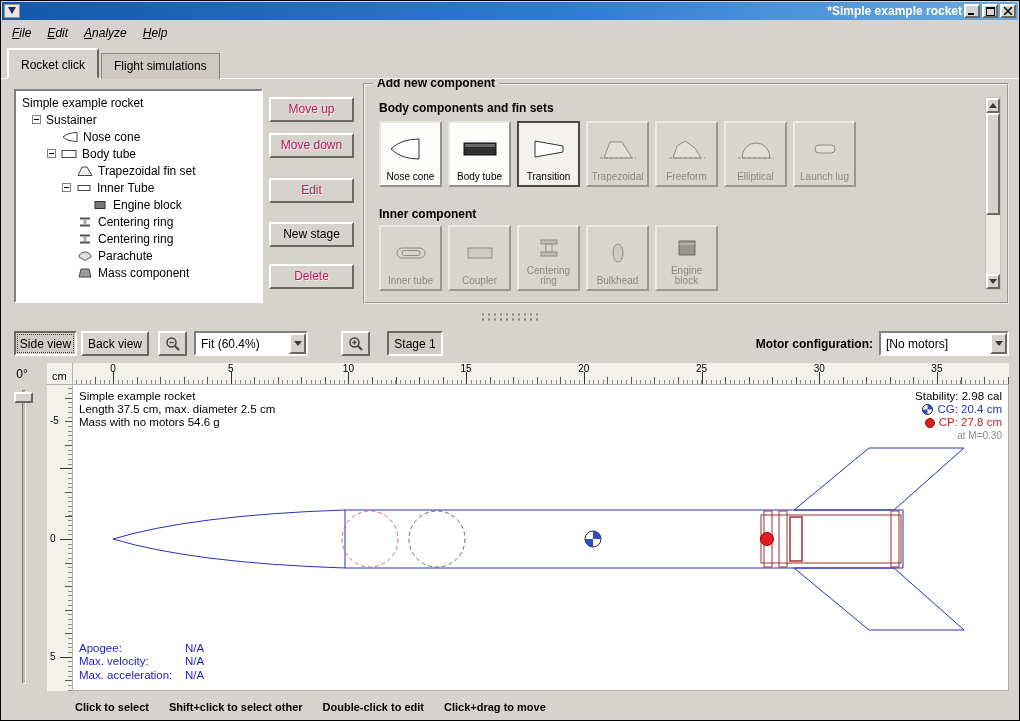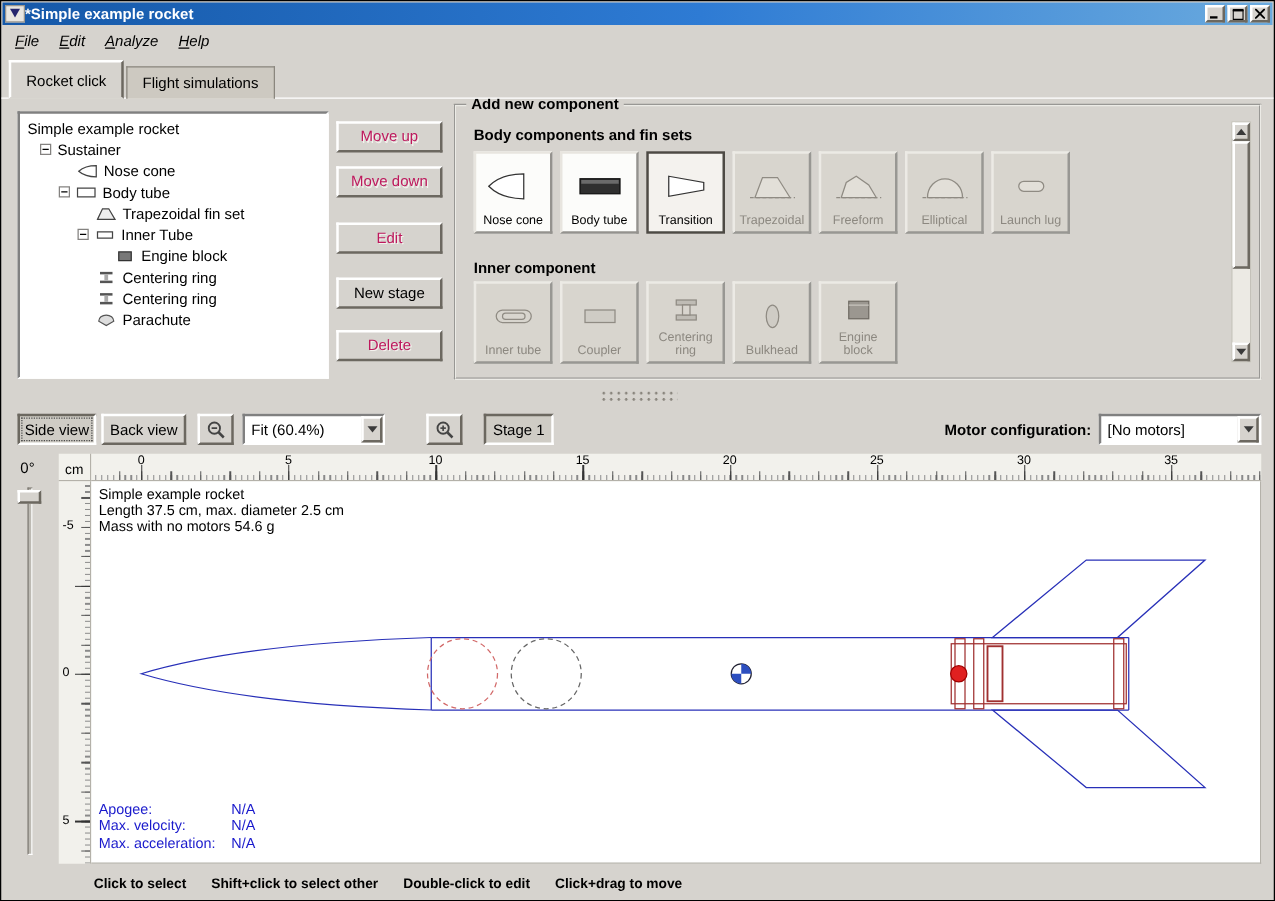--- a/index.html
+++ b/index.html
@@ -8,21 +8,21 @@
     position:relative; width:1020px; height:721px; background:#d6d3ce;
     border:1px solid #000; overflow:hidden;
     font-family:"Liberation Sans", sans-serif; font-size:12px; color:#000;
   }
   
   .titlebar { position:absolute; left:1px; top:1px; width:1016px; height:18px;
     background:linear-gradient(to right,#1558a8,#2e7bd4 55%,#6aaade);
     display:flex; align-items:center; padding:0 2px; }
   .win-icon-btn { width:16px; height:14px; background:#e8e6e1; border:1px solid #9a968e;
     display:flex; align-items:center; justify-content:center; }
-  .title-text { flex:1; text-align:left; color:#fff; font-weight:bold; font-size:12px; }
+  .title-text { flex:1; text-align:right; color:#fff; font-weight:bold; font-size:12px; }
   .tbtn { width:16px; height:14px; background:#d6d3ce; margin-left:2px;
     border:2px solid; border-color:#fff #6c6860 #6c6860 #fff;
     display:flex; align-items:center; justify-content:center; }
   
   .menubar { position:absolute; left:0; top:20px; width:1018px; height:23px;
     display:flex; align-items:center; padding-left:3px; }
   .mi { padding:3px 8px;font-style:italic; }
   .mn { text-decoration:underline; }
   
   .tabs { position:absolute; left:6px; top:47px; height:31px; display:flex; align-items:flex-end; z-index:3; }
@@ -251,20 +251,28 @@
       <span>Centering ring</span>
     </div>
     <div class="trow" style="padding-left:61px">
       <span class="ticon">
           <svg viewBox="0 0 16 12" width="16" height="12">
             <path d="M2,7 A6,5 0 0 1 14,7 L8,10.5 Z" fill="#ddd" stroke="#555"></path>
           </svg>
         </span>
       <span>Parachute</span>
     </div>
+    <div class="trow" style="padding-left:61px">
+      <span class="ticon">
+          <svg viewBox="0 0 16 12" width="16" height="12">
+            <path d="M4,2 L12,2 L14,10 L2,10 Z" fill="#999" stroke="#444"></path>
+          </svg>
+        </span>
+      <span>Mass component</span>
+    </div>
   </div>
 
   <div class="abtn dis" style="top:96px">Move up</div>
   <div class="abtn dis" style="top:132px">Move down</div>
   <div class="abtn dis" style="top:177px">Edit</div>
   <div class="abtn" style="top:221px">New stage</div>
   <div class="abtn dis" style="top:263px">Delete</div>
 
   <div class="group">
     <div class="gtitle">Add new component</div>
@@ -483,20 +491,38 @@
       </g>
       <circle cx="694" cy="154" r="6.5" fill="#e02020" stroke="#a00000"></circle>
     </svg>
 
     <div class="info">
       <div>Simple example rocket</div>
       <div>Length 37.5 cm, max. diameter 2.5 cm</div>
       <div>Mass with no motors 54.6 g</div>
     </div>
 
+    <div class="legend">
+      <div class="lrow">Stability: 2.98 cal</div>
+      <div class="lrow lcg">
+        <svg width="11" height="11" viewBox="0 0 11 11">
+            <circle cx="5.5" cy="5.5" r="5" fill="#fff" stroke="#223"></circle>
+            <path d="M5.5,5.5 L5.5,0.5 A5,5 0 0 1 10.5,5.5 Z" fill="#2d4fc0"></path>
+            <path d="M5.5,5.5 L5.5,10.5 A5,5 0 0 1 0.5,5.5 Z" fill="#2d4fc0"></path>
+          </svg>
+        <span>CG: 20.4 cm</span>
+      </div>
+      <div class="lrow lcp">
+        <svg width="10" height="10" viewBox="0 0 10 10">
+            <circle cx="5" cy="5" r="4.5" fill="#e02020" stroke="#a00000"></circle>
+          </svg>
+        <span>CP: 27.8 cm</span>
+      </div>
+      <div class="lmach">at M=0.30</div>
+    </div>
 
     <div class="flight">
       <div class="frow">
           <span class="flabel">Apogee:</span>
           <span>N/A</span>
         </div>
       <div class="frow">
           <span class="flabel">Max. velocity:</span>
           <span>N/A</span>
         </div>

